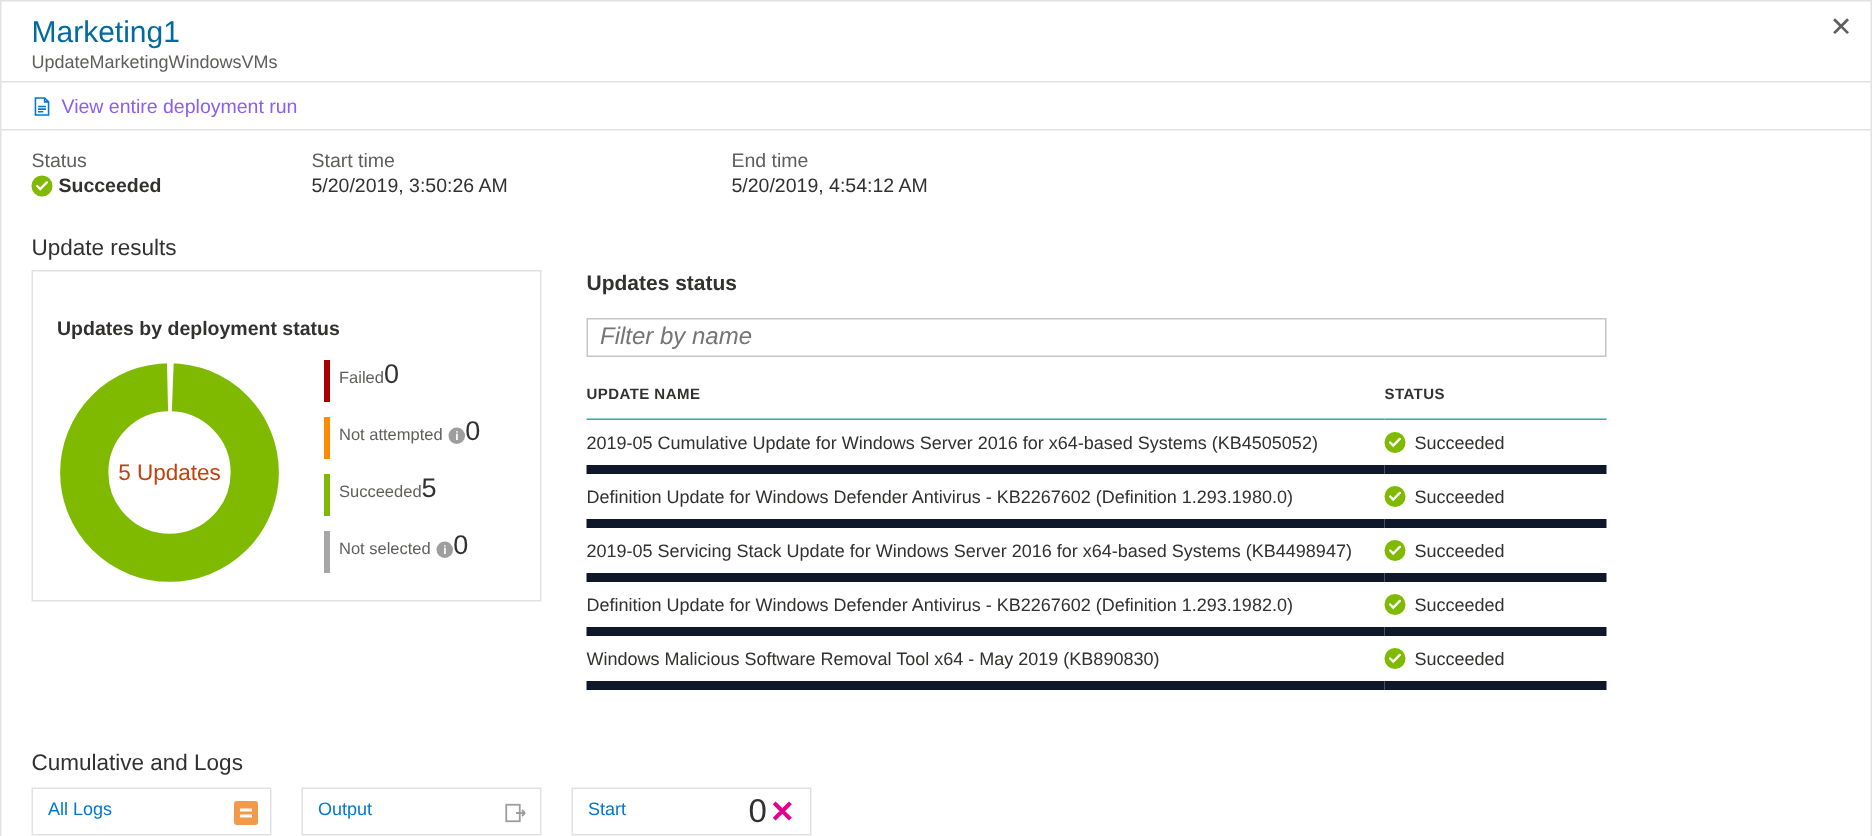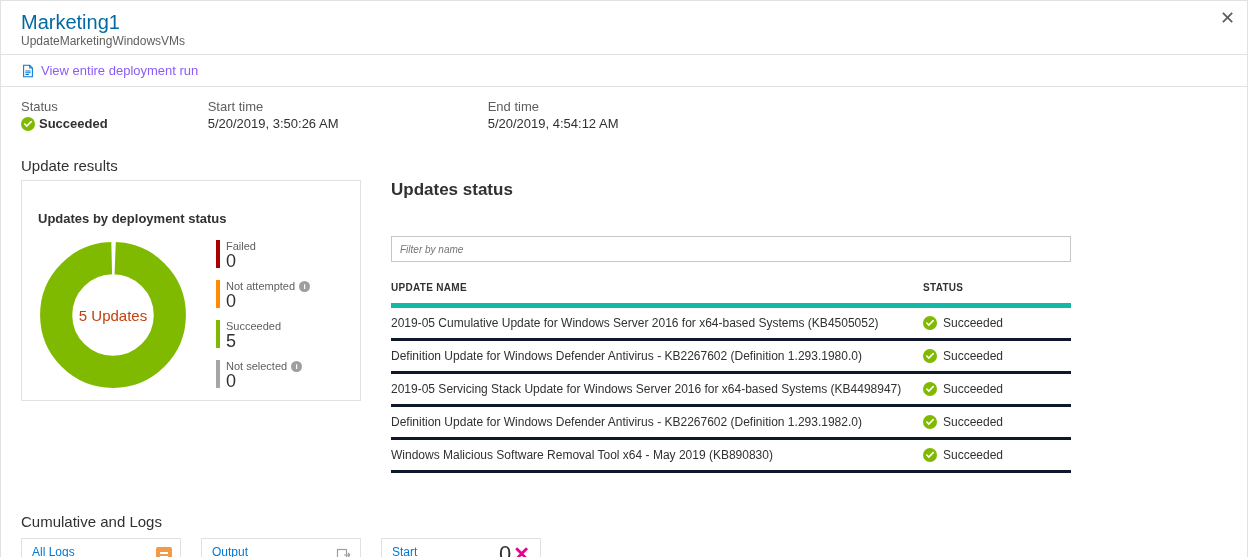--- a/index.html
+++ b/index.html
@@ -143,66 +143,66 @@
   .legend-item {
     display: flex;
     align-items: flex-start;
     gap: 6px;
   }
   .legend-bar {
     width: 4px;
     height: 28px;
     flex-shrink: 0;
   }
-  .legend-text { display:flex; flex-direction:column; }
+  .legend-text { display:flex; flex-direction:row;align-items:flex-end; }
   .legend-label { color:#605e5c; display:flex; align-items:center; gap:4px;}
   .legend-value { font-size: 18px; line-height:1; color:#323130;}
   .info-icon {
     width:11px; height:11px; border-radius:50%;
     background:#9e9e9e; color:#fff; font-size:8px;
     display:inline-flex; align-items:center; justify-content:center;
     font-weight:bold;
   }
   .updates-col {
     flex: 1;
     max-width: 680px;
   }
   .updates-header {
-    font-size: 17px;
+    font-size: 14px;
     font-weight: 600;
-    margin: 0 0 36px 0;
+    margin: 0 0 16px 0;
   }
   .filter-input {
     width: 100%;
     box-sizing: border-box;
     border: 1px solid #c8c6c4;
     padding: 4px 8px;
-    font-size: 10px;
+    font-size: 16px;
     font-style: italic;
     color: #605e5c;
     margin-bottom: 10px;
     height: 26px;
   }
   table.updates {
     width: 100%;
     border-collapse: collapse;
     font-size: 12px;
   }
   table.updates th {
     text-align: left;
     font-size: 10px;
     letter-spacing: 0.3px;
     font-weight: 600;
     color: #323130;
     padding: 10px 8px 10px 0;
-    border-bottom: 5px solid #14b8a6;
+    border-bottom: 1px solid #14b8a6;
   }
   table.updates td {
     padding: 8px 8px 8px 0;
-    border-bottom: 3px solid #0f172a;
+    border-bottom: 6px solid #0f172a;
     vertical-align: middle;
   }
   .status-cell {
     display: flex;
     align-items: center;
     gap: 6px;
   }
   .diag-section {
     margin-top: 40px;
   }

